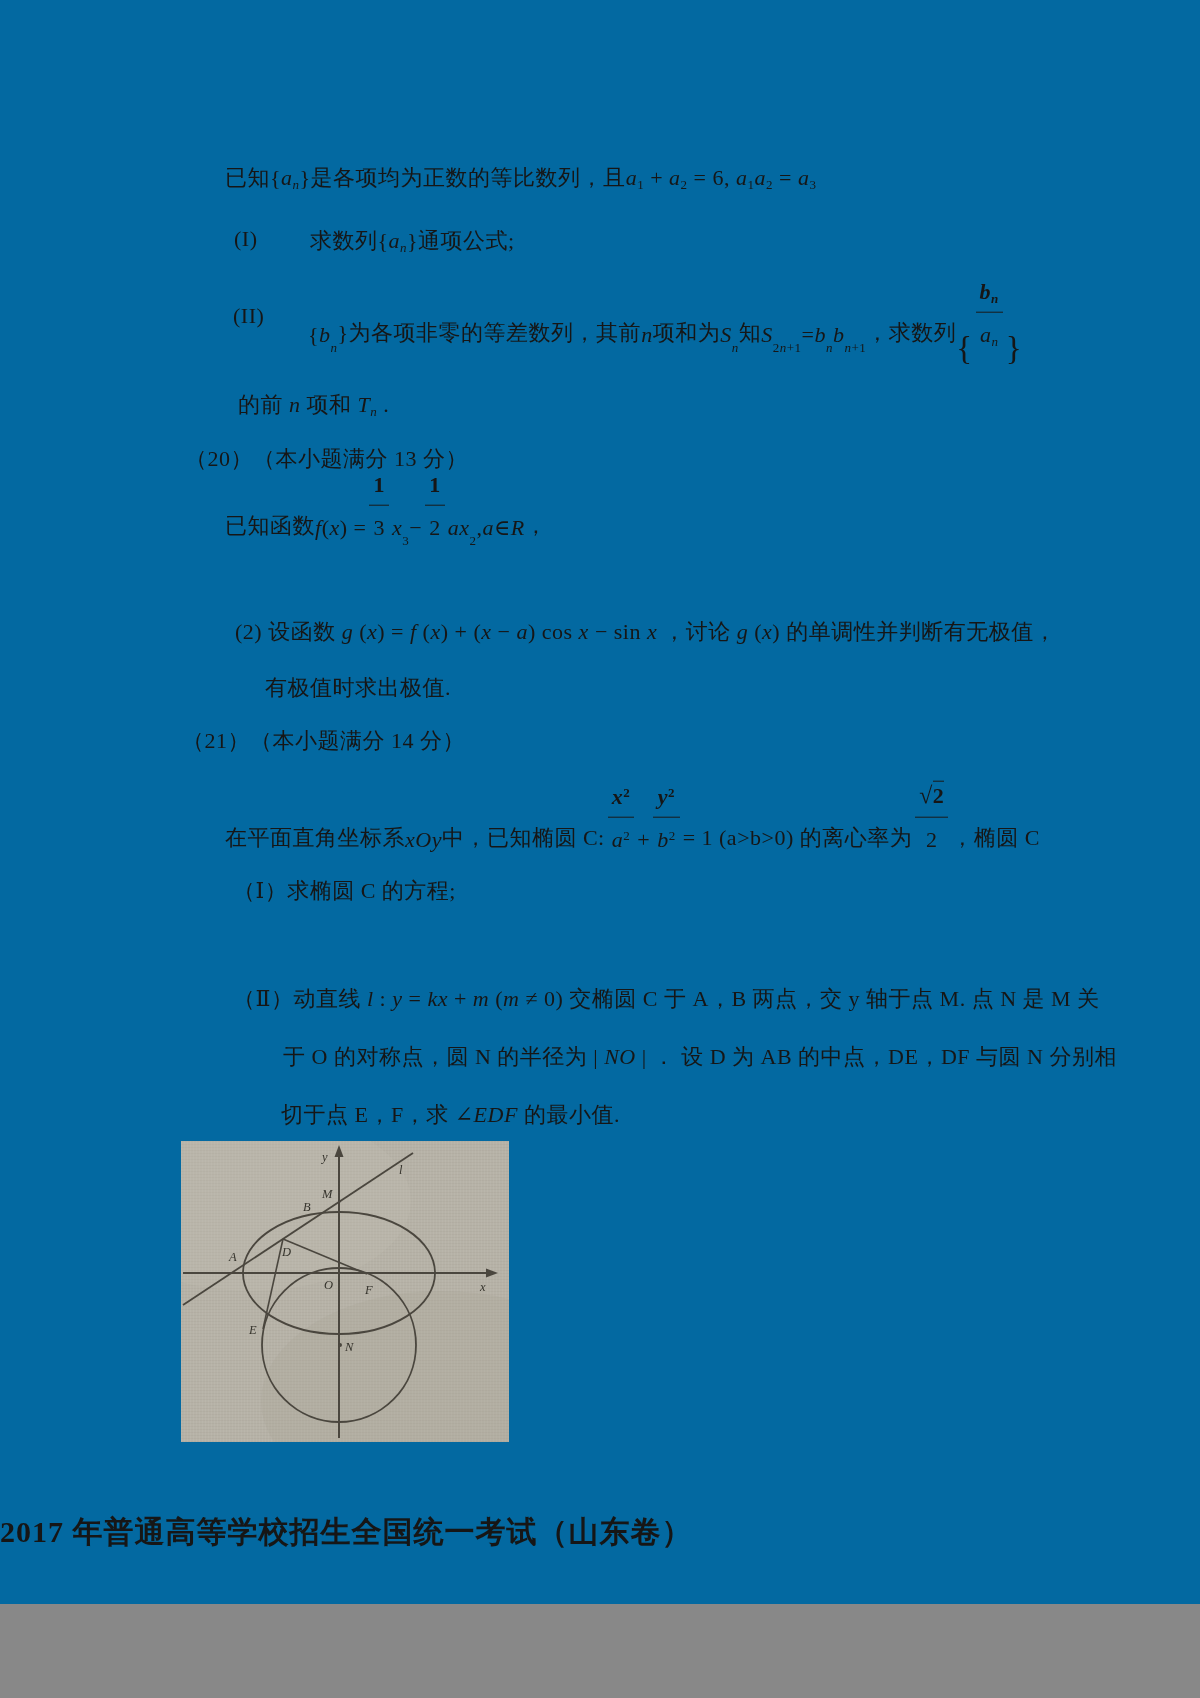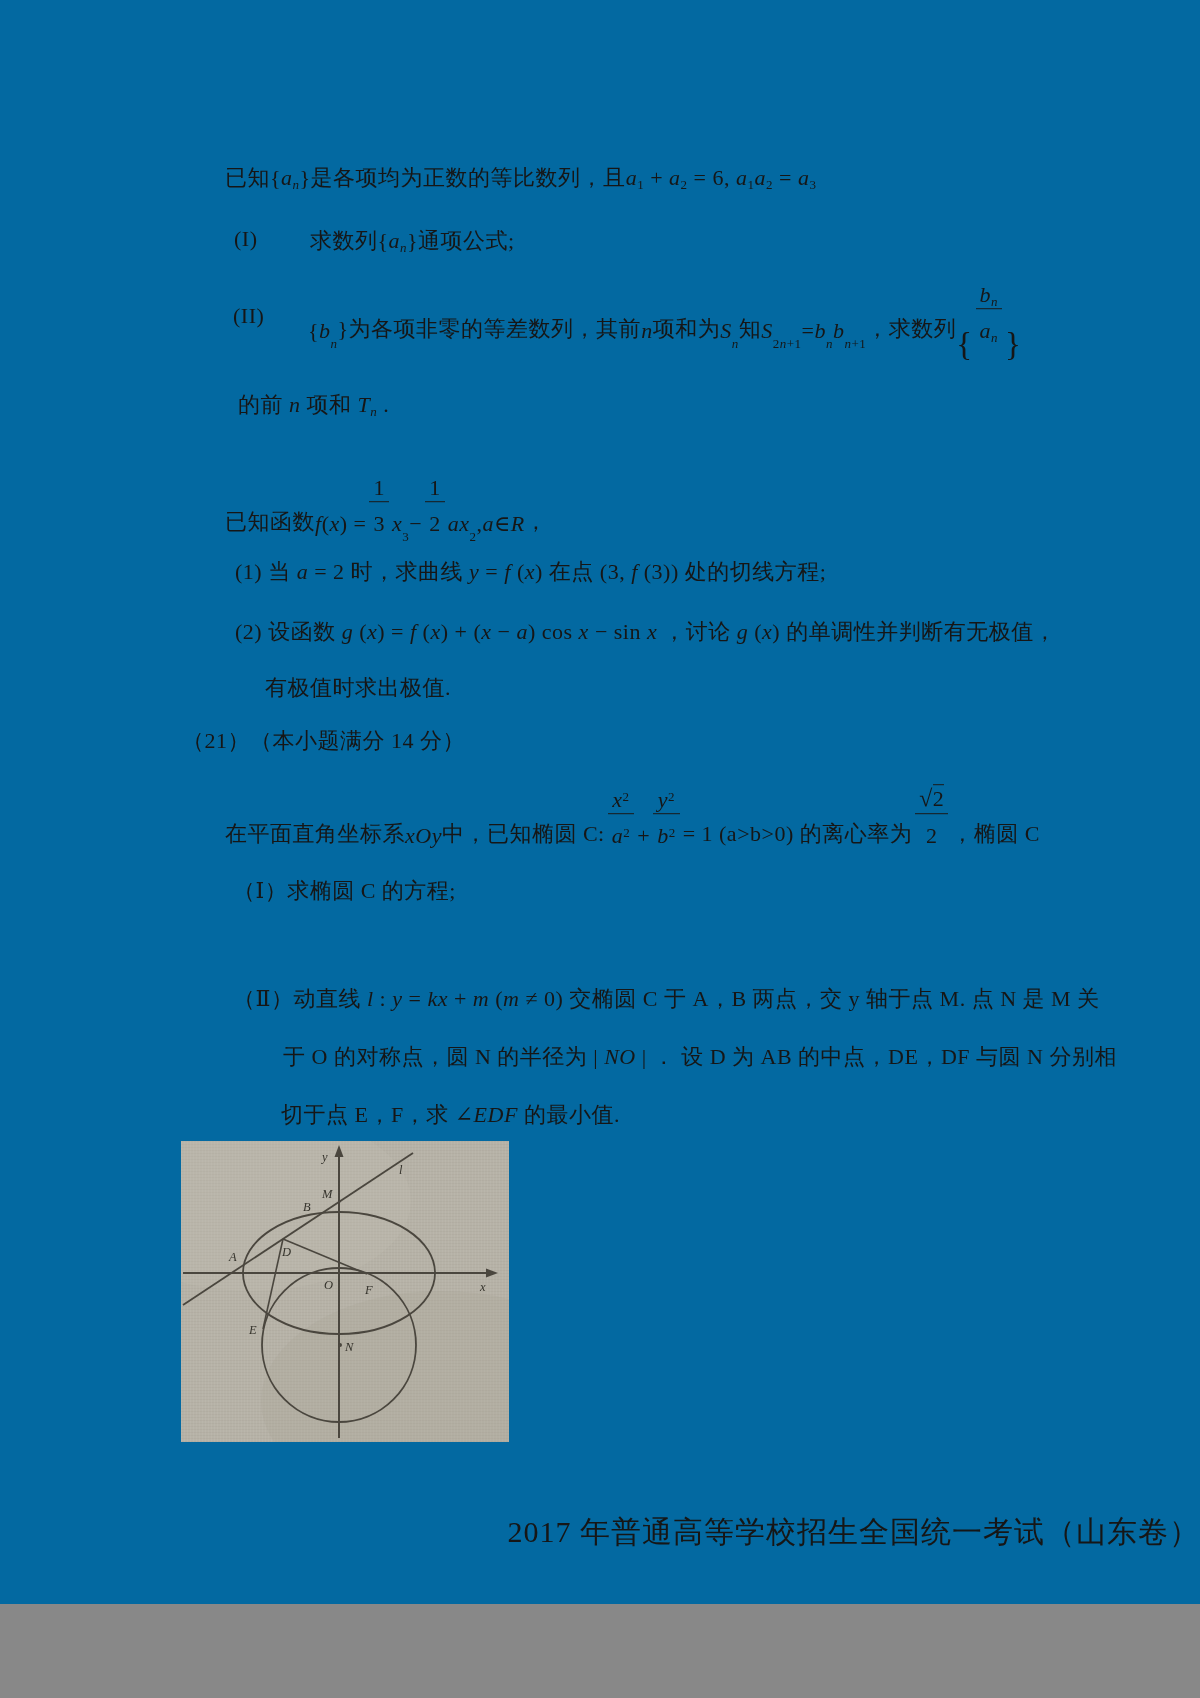--- a/index.html
+++ b/index.html
@@ -17,31 +17,31 @@
     font-size:22px;
     white-space:nowrap;
     letter-spacing:0.5px;
   }
   .vc{transform:translateY(-50%);display:flex;align-items:flex-end;}
   i{font-style:italic;}
   sub{font-size:13px;vertical-align:-0.3em;line-height:0;}
   sub i{font-size:13px;}
   sup{font-size:13px;vertical-align:0.5em;line-height:0;}
   .frac{display:inline-block;vertical-align:middle;text-align:center;line-height:1.15;margin:0 3px;}
-  .frac .num{display:block;border-bottom:1.5px solid #1a1a1a;padding:0 4px 1px 4px;}
+  .frac .num{display:block;border-bottom:1.5px solid #1a1a1a;padding:0 4px 8px 4px;font-weight:bold;}
   .frac .den{display:block;padding:9px 4px 0 4px;}
   .rad{font-size:1.08em;}
   .sqv{border-top:1.6px solid #1a1a1a;padding-top:1px;}
   .bb{font-size:1.5em;font-weight:400;vertical-align:middle;line-height:0;}
   .doc-title{
     position:absolute;
     top:1512px;left:0;width:1200px;
-    text-align:right;
+    text-align:left;
     font-size:30px;
-    font-weight:400;
+    font-weight:700;
     letter-spacing:1px;
   }
   .figure{
     position:absolute;
     left:181px;top:1141px;
     width:328px;height:301px;
     background:
       repeating-linear-gradient(90deg, rgba(255,255,255,0.05) 0 1px, rgba(0,0,0,0) 1px 3px),
       repeating-linear-gradient(0deg, rgba(115,105,88,0.07) 0 1px, rgba(0,0,0,0) 1px 3px),
       #b6b2a7;
@@ -65,28 +65,28 @@
   <div class="t" style="left:310px;top:226px">求数列{<i>a</i><sub><i>n</i></sub>}通项公式;</div>
 
   <div class="t" style="left:233px;top:303px">(II)</div>
   <div class="t vc" style="left:308px;top:313px">{<i>b</i><sub><i>n</i></sub>}为各项非零的等差数列，其前 <i>n</i> 项和为 <i>S</i><sub><i>n</i></sub> 知 <i>S</i><sub>2<i>n</i>+1</sub> = <i>b</i><sub><i>n</i></sub><i>b</i><sub><i>n</i>+1</sub>，求数列<span class="bb">{</span><span class="frac">
         <span class="num"><i>b</i><sub><i>n</i></sub></span>
         <span class="den"><i>a</i><sub><i>n</i></sub></span>
       </span><span class="bb">}</span></div>
 
   <div class="t" style="left:238px;top:390px">的前 <i>n</i> 项和 <i>T</i><sub><i>n</i></sub> .</div>
 
+  <div class="t" style="left:185px;top:444px">（20）（本小题满分 13 分）</div>
   <div class="t vc" style="left:225px;top:506px">已知函数 <i>f</i> (<i>x</i>) = <span class="frac">
         <span class="num">1</span>
         <span class="den">3</span>
       </span><i>x</i><sup>3</sup> − <span class="frac">
         <span class="num">1</span>
         <span class="den">2</span>
       </span><i>ax</i><sup>2</sup> , <i>a</i> ∈ <i>R</i> ，</div>
-  <div class="t" style="left:235px;top:557px">(1) 当 <i>a</i> = 2 时，求曲线 <i>y</i> = <i>f</i> (<i>x</i>) 在点 (3, <i>f</i> (3)) 处的切线方程;</div>
   <div class="t" style="left:235px;top:617px">(2) 设函数 <i>g</i> (<i>x</i>) = <i>f</i> (<i>x</i>) + (<i>x</i> − <i>a</i>) cos <i>x</i> − sin <i>x</i> ，讨论 <i>g</i> (<i>x</i>) 的单调性并判断有无极值，</div>
   <div class="t" style="left:265px;top:673px">有极值时求出极值.</div>
 
   <div class="t" style="left:182px;top:726px">（21）（本小题满分 14 分）</div>
   <div class="t vc" style="left:225px;top:817px">在平面直角坐标系 <i>xOy</i> 中，已知椭圆 C: <span class="frac">
         <span class="num"><i>x</i><sup>2</sup></span>
         <span class="den"><i>a</i><sup>2</sup></span>
       </span> + <span class="frac">
         <span class="num"><i>y</i><sup>2</sup></span>
         <span class="den"><i>b</i><sup>2</sup></span>

